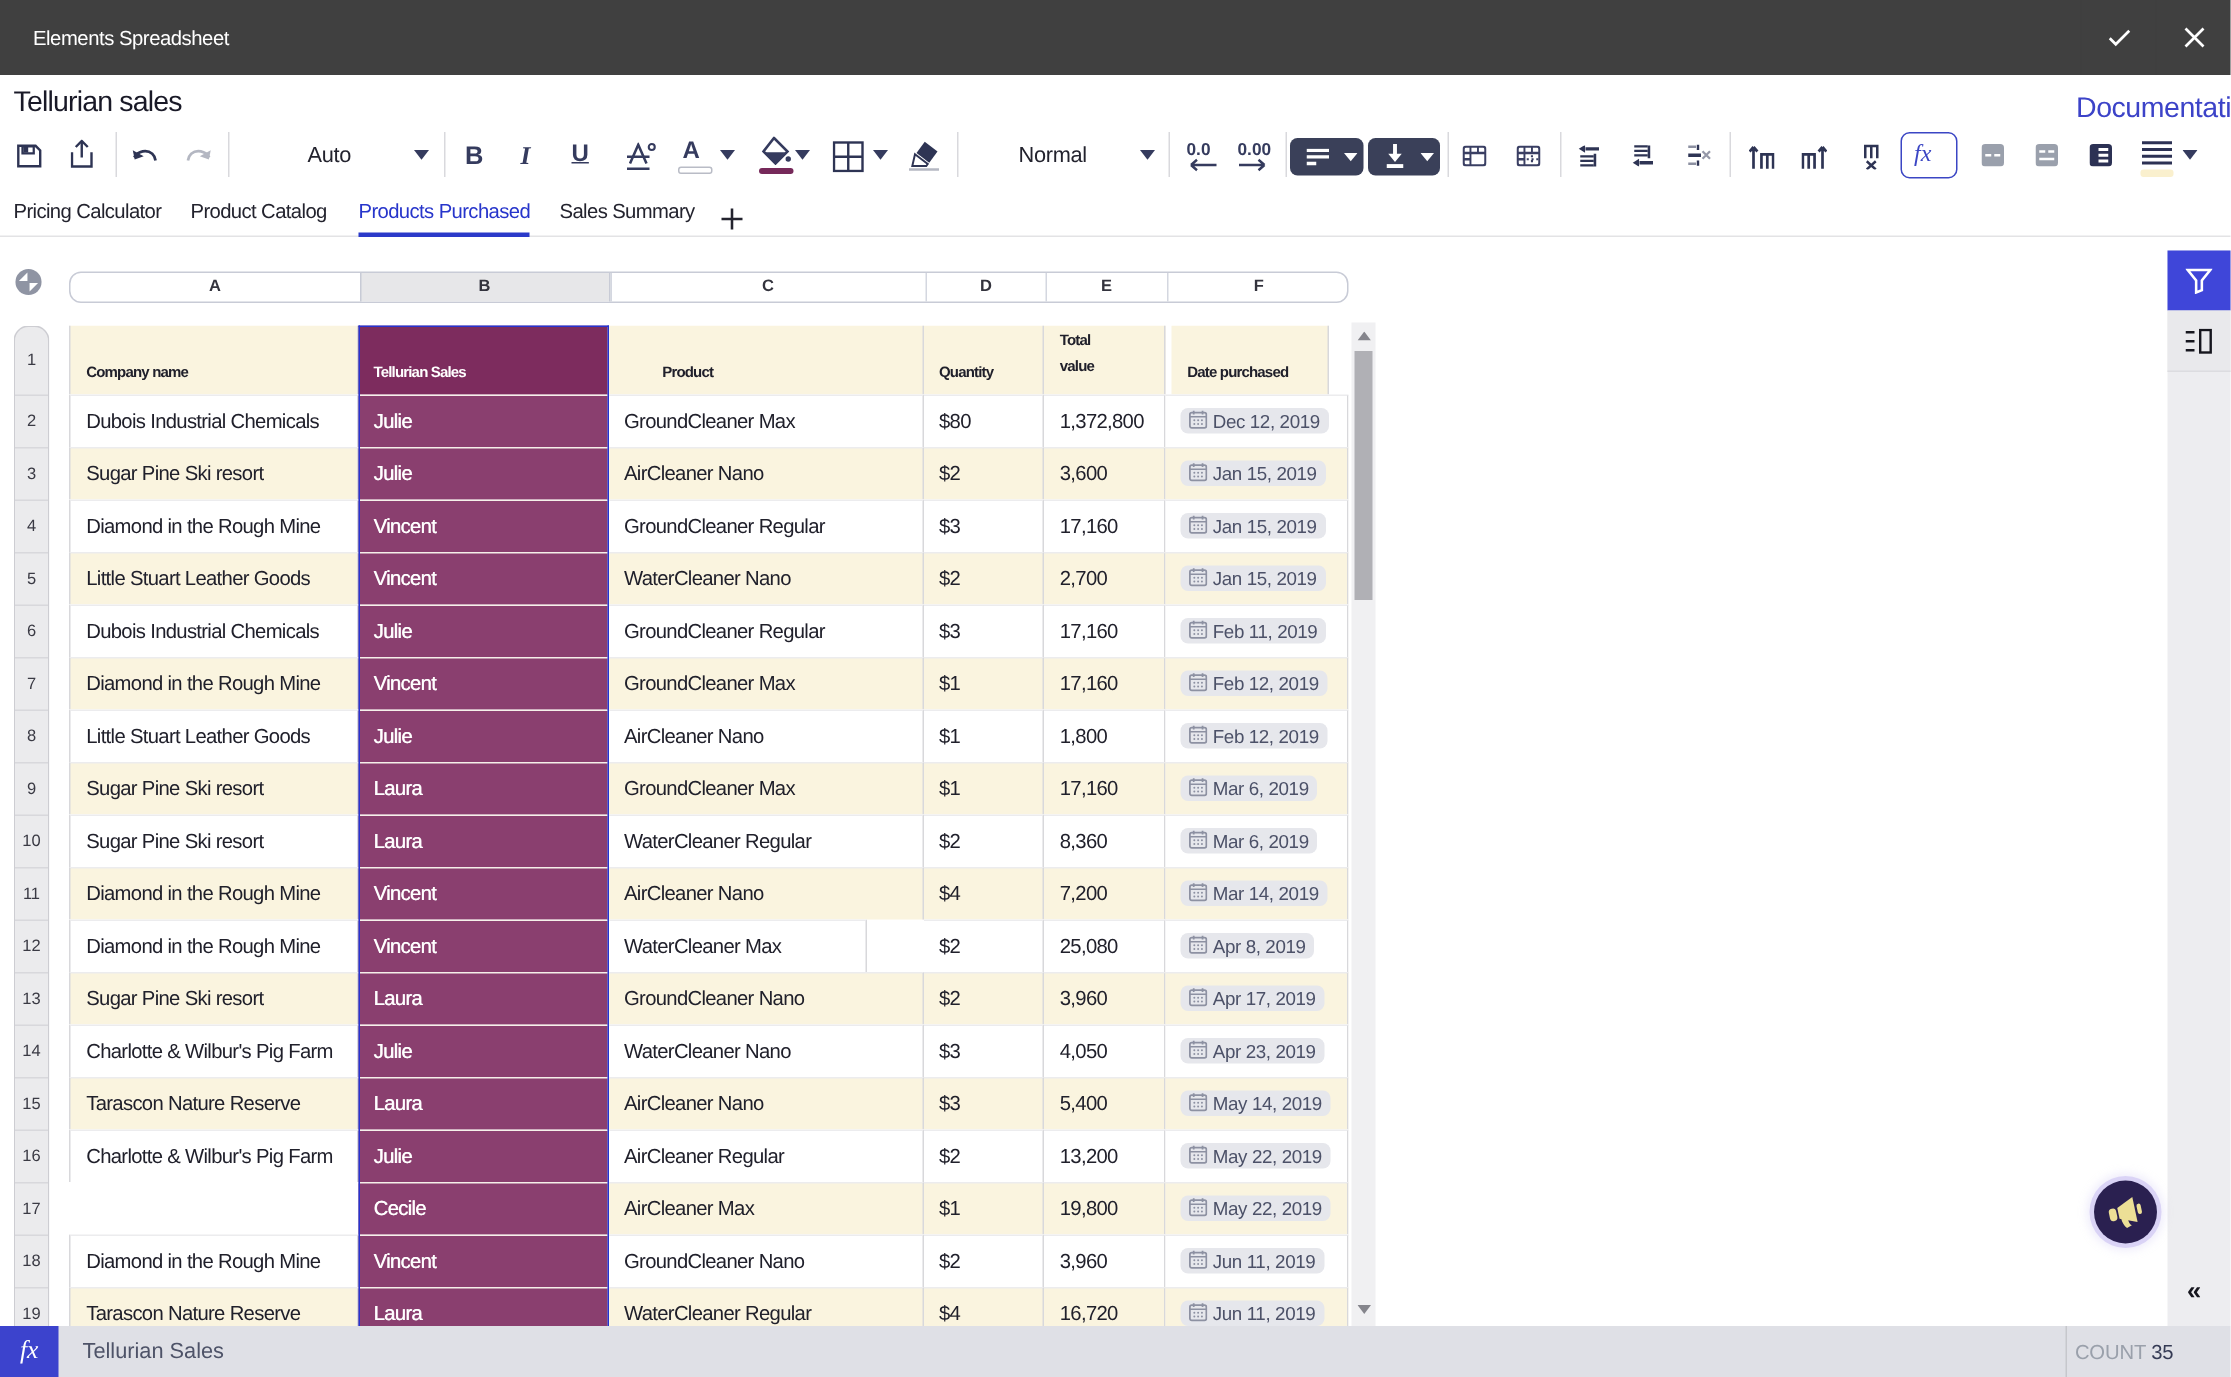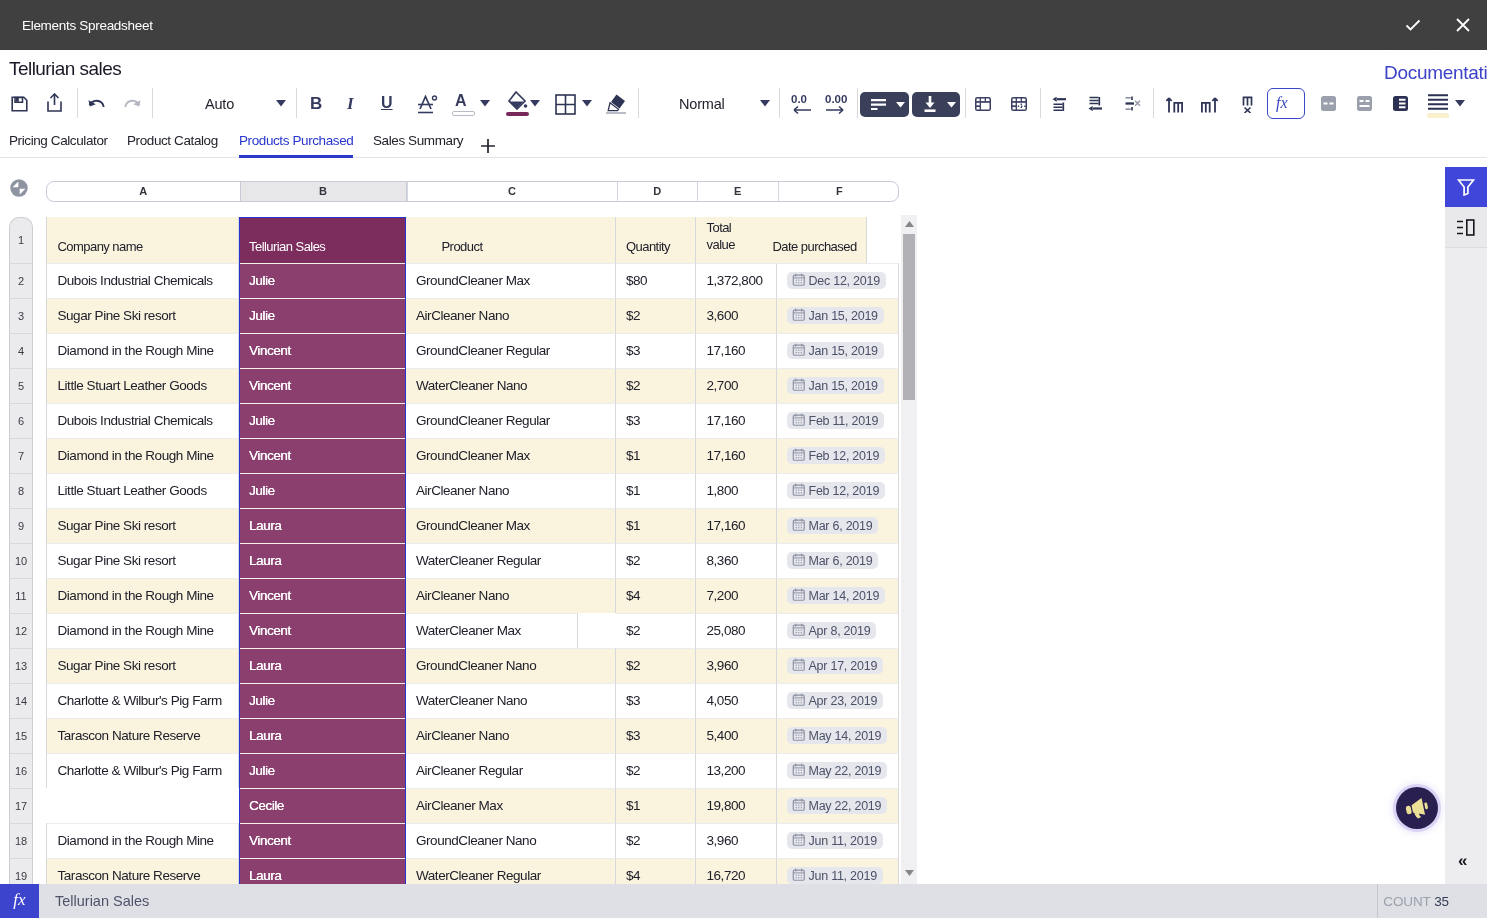--- a/index.html
+++ b/index.html
@@ -34,21 +34,21 @@
 #grid { position:absolute; left:46px; top:217px; width:853px; height:667px; overflow:hidden; }
 .row { position:absolute; left:0; width:853px; }
 .cell { position:absolute; top:0; height:100%; font-size:13.5px; letter-spacing:-0.45px; color:#20202b;
   padding:0 0 0 10.5px; display:flex; align-items:center; border-right:1px solid #d8d8db;
   white-space:nowrap; overflow:hidden; }
 .cell.first { border-left:1px solid #d8d8db; }
 .crm { background:#faf4df; }
 .wht { background:#fff; }
 .pur { background:#8a3f6f; color:#fff; text-shadow:0.3px 0 0 rgba(255,255,255,.85); }
 .purh { background:#7d2c5e; color:#fff; }
-.hdr { font-weight:normal; font-size:13px; letter-spacing:-0.55px; }
+.hdr { font-weight:bold; font-size:10px; letter-spacing:-0.55px; }
 .datepill { display:inline-flex; align-items:center; background:#e6e7ec; border-radius:5px;
   height:17px; padding:0 6px 0 4.5px; font-size:12.5px; letter-spacing:-0.25px; color:#4c5168; white-space:nowrap; }
 .datepill svg { margin-right:3.5px; position:relative; top:-0.5px; }
 #selbox { position:absolute; left:238.5px; top:217px; width:167.5px; height:667px;
   border:1px solid #2633cf; border-bottom:none; pointer-events:none; }
 
 #vscroll { position:absolute; left:901px; top:215px; width:16px; height:669px; background:#f0f0f2; }
 #vthumb { position:absolute; left:2px; top:19px; width:12px; height:166px; background:#b0b0b5; }
 
 #rail { position:absolute; left:1445px; top:167px; width:42px; height:717px; background:#ededf0; }
@@ -324,21 +324,21 @@
     <div class="rownum" style="top: 605.5px; height: 35px; line-height: 35px;">18</div>
     <div class="rownum" style="top: 640.5px; height: 35px; line-height: 35px;">19</div>
   </div>
 <div id="grid">
     <div class="row" style="top: 0px; height: 45.5px;">
       <div class="cell crm hdr first" style="left: 0px; width: 192.5px; align-items: flex-end; padding-bottom: 9px;">Company name</div>
       <div class="cell purh hdr" style="left: 192.5px; width: 167px; align-items: flex-end; padding-bottom: 9px;">Tellurian Sales</div>
       <div class="cell crm hdr" style="left: 359.5px; width: 210px; align-items: flex-end; padding-bottom: 9px; padding-left: 36px;">Product</div>
       <div class="cell crm hdr" style="left: 569.5px; width: 80.5px; align-items: flex-end; padding-bottom: 9px;">Quantity</div>
       <div class="cell crm hdr" style="left: 650px; width: 80.5px; align-items: flex-end; padding-bottom: 9px; white-space: normal; line-height: 17.5px;">Total<br>value</div>
-      <div class="cell crm hdr" style="left: 716px; width: 105px; align-items: flex-end; padding-bottom: 9px;">Date purchased</div>
+      <div class="cell crm hdr" style="left: 735px; width: 105px; align-items: flex-end; padding-bottom: 9px;">Date purchased</div>
     </div>
     <div class="row" style="top: 45.5px; height: 35px;">
       <div class="cell wht first" style="left: 0px; width: 192.5px; border-top: 1px solid rgb(236, 236, 238);">Dubois Industrial Chemicals</div>
       <div class="cell pur" style="left: 192.5px; width: 167px; border-top: 1px solid rgb(246, 240, 234);">Julie</div>
       <div class="cell wht" style="left: 359.5px; width: 210px; border-top: 1px solid rgb(236, 236, 238);">GroundCleaner Max</div>
       <div class="cell wht" style="left: 569.5px; width: 80.5px; border-top: 1px solid rgb(236, 236, 238);">$80</div>
       <div class="cell wht" style="left: 650px; width: 80.5px; border-top: 1px solid rgb(236, 236, 238);">1,372,800</div>
       <div class="cell wht" style="left: 730.5px; width: 122.5px; border-top: 1px solid rgb(236, 236, 238);">
         <span class="datepill"><svg width="13.5" height="13.5" viewBox="0 0 16 16">
             <g stroke="#8d91a2" fill="none">

